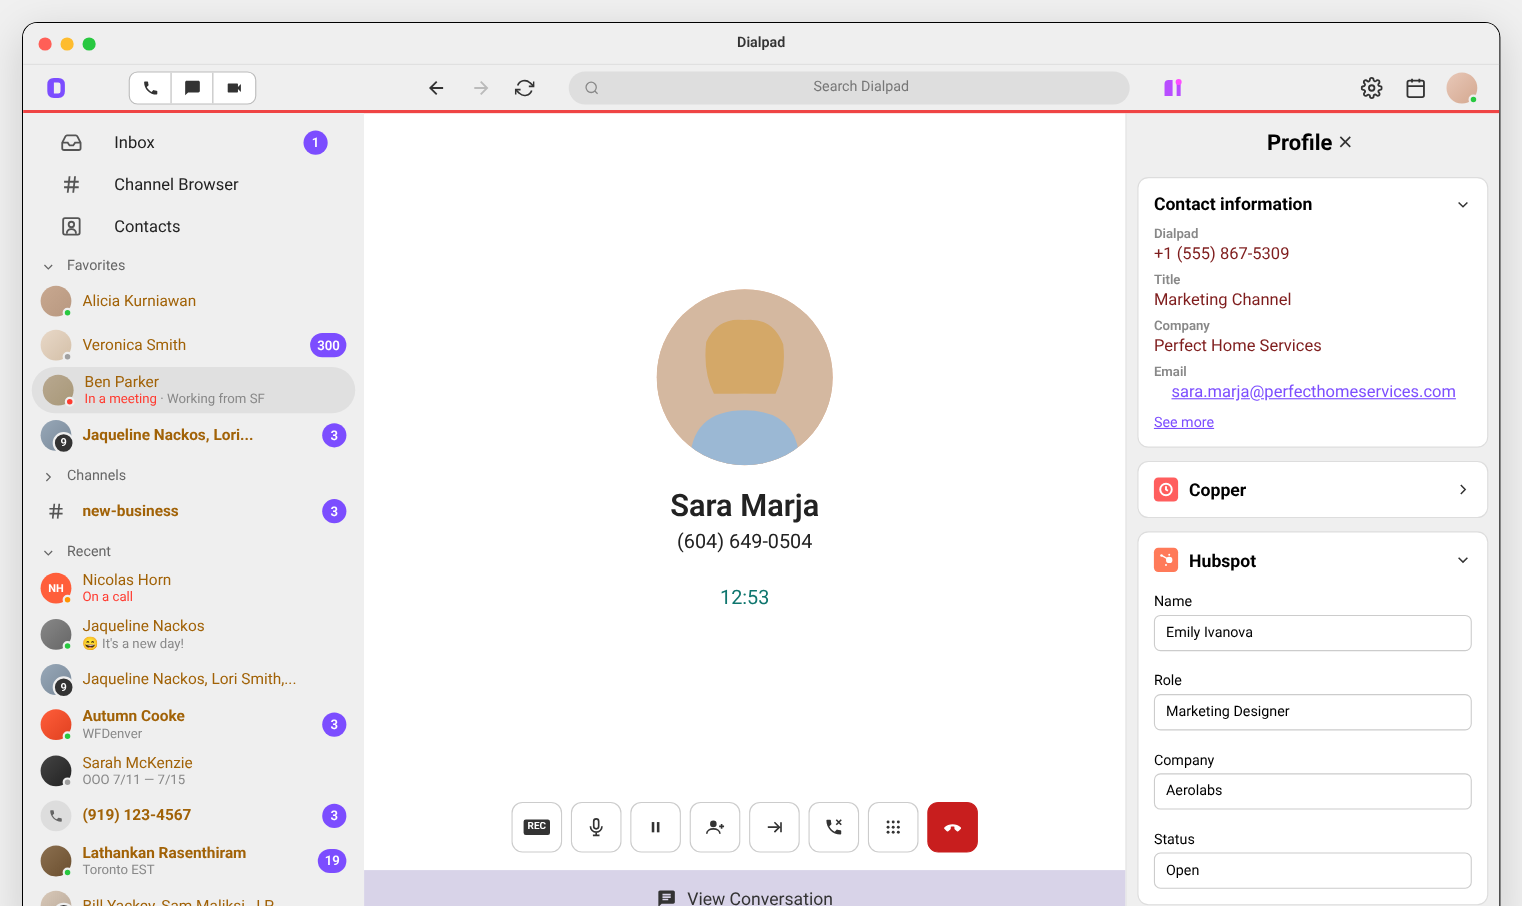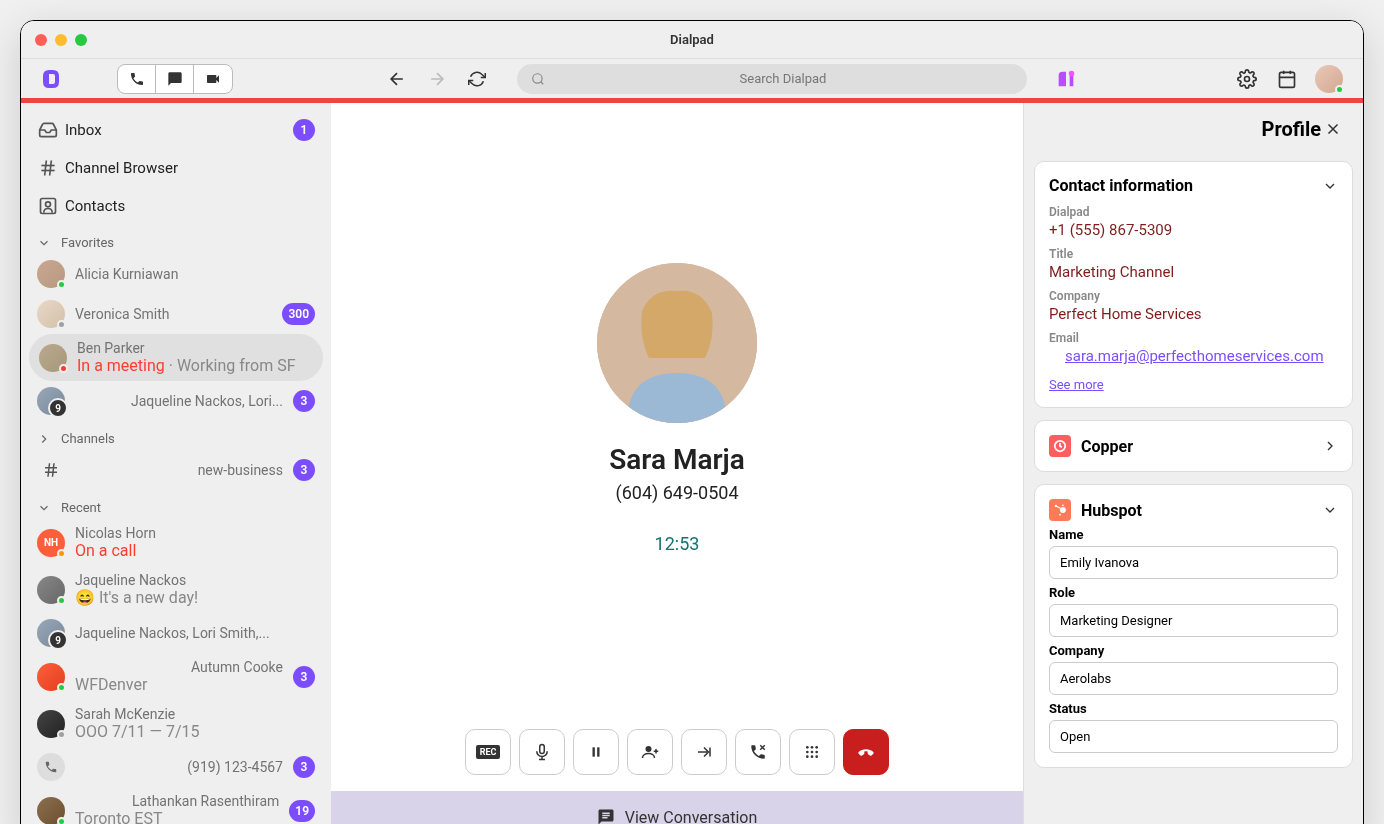--- a/index.html
+++ b/index.html
@@ -5,85 +5,85 @@
 * { margin: 0; padding: 0; box-sizing: border-box; font-family: -apple-system, BlinkMacSystemFont, "Segoe UI", Roboto, sans-serif; }
 body { background: #f0f0f0; display: flex; justify-content: center; align-items: center; min-height: 100vh; padding: 20px; }
 .window { width: 1384px; height: 824px; background: #fff; border-radius: 14px; overflow: hidden; box-shadow: 0 10px 40px rgba(0,0,0,0.15); display: flex; flex-direction: column; border: 1px solid #000; }
 .titlebar { height: 38px; background: #efefef; display: flex; align-items: center; padding: 0 14px; position: relative; border-bottom: 1px solid #dedede; }
 .traffic { display: flex; gap: 8px; }
 .traffic-dot { width: 12px; height: 12px; border-radius: 50%; }
 .dot-red { background: #ff5f57; }
 .dot-yellow { background: #febc2e; }
 .dot-green { background: #28c840; }
 .title { position: absolute; left: 50%; transform: translateX(-50%); font-size: 13px; font-weight: 600; color: #333; }
-.toolbar { height: 44px; background: #efefef; display: flex; align-items: center; padding: 0 20px; gap: 12px; border-bottom: 5px solid #ef4444; }
+.toolbar { height: 44px; background: #efefef; display: flex; align-items: center; padding: 0 20px; gap: 12px; border-bottom: 3px solid #ef4444; }
 .logo { width: 24px; height: 18px; margin-right: 40px; }
 .btn-group { display: flex; border: 1px solid #bbb; border-radius: 8px; overflow: hidden; background: #fff; }
 .btn-group-item { width: 38px; height: 28px; display: flex; align-items: center; justify-content: center; border-right: 1px solid #bbb; cursor: pointer; }
 .btn-group-item:last-child { border-right: none; }
 .nav-arrows { display: flex; gap: 16px; margin-left: 140px; align-items: center; }
 .icon-btn { width: 24px; height: 24px; display: flex; align-items: center; justify-content: center; cursor: pointer; color: #333; }
 .icon-btn.disabled { color: #bbb; }
 .search-bar { flex: 1; max-width: 510px; height: 30px; background: #dedede; border-radius: 15px; display: flex; align-items: center; padding: 0 14px; margin: 0 16px; color: #777; font-size: 13px; }
 .search-bar svg { margin-right: 8px; }
 .search-text { flex: 1; text-align: center; }
 .ai-icon { width: 22px; height: 22px; }
 .right-icons { display: flex; gap: 16px; align-items: center; margin-left: auto; }
 .avatar-sm { width: 28px; height: 28px; border-radius: 50%; background: linear-gradient(135deg, #e8c8b8, #d4a890); position: relative; }
 .status-dot { width: 9px; height: 9px; border-radius: 50%; position: absolute; bottom: -1px; right: -1px; border: 2px solid #efefef; }
 .green { background: #28c840; }
 .red { background: #ff3b30; }
 .gray { background: #a0a0a0; }
 .orange { background: #ff9500; }
 .body { flex: 1; display: flex; overflow: hidden; }
 .sidebar { width: 310px; background: #efefef; overflow-y: auto; padding: 8px 0; }
-.side-item { display: flex; align-items: center; padding: 8px 16px; gap: 6px; cursor: pointer; font-size: 15px; color: #222; }
+.side-item { display: flex; align-items: center; padding: 8px 33px; gap: 28px; cursor: pointer; font-size: 15px; color: #222; }
 .side-icon { width: 22px; height: 22px; display: flex; align-items: center; justify-content: center; color: #555; }
 .side-label { flex: 1; }
 .badge { background: #7c4dff; color: #fff; border-radius: 11px; min-width: 22px; height: 22px; display: flex; align-items: center; justify-content: center; font-size: 12px; font-weight: 600; padding: 0 6px; }
 .section-header { display: flex; align-items: center; padding: 10px 16px 4px; gap: 10px; font-size: 13px; color: #666; cursor: pointer; }
 .contact-row { display: flex; align-items: center; padding: 6px 16px; gap: 10px; cursor: pointer; }
 .contact-row.selected { background: #e0e0e0; border-radius: 24px; margin: 0 8px; padding: 6px 10px; }
 .contact-avatar { width: 28px; height: 28px; border-radius: 50%; background: linear-gradient(135deg, #c8a890, #b89880); position: relative; flex-shrink: 0; }
 .contact-info { flex: 1; min-width: 0; }
-.contact-name { font-size: 14px; color: #737373; white-space: nowrap; overflow: hidden; text-overflow: ellipsis; }
-.contact-name.bold { font-weight: 400; text-align: right; }
-.contact-sub { font-size: 16px; color: #888; white-space: nowrap; overflow: hidden; text-overflow: ellipsis; }
+.contact-name { font-size: 14px; color: #a16207; white-space: nowrap; overflow: hidden; text-overflow: ellipsis; }
+.contact-name.bold { font-weight: 700; }
+.contact-sub { font-size: 12px; color: #888; white-space: nowrap; overflow: hidden; text-overflow: ellipsis; }
 .sub-red { color: #ff3b30; }
 .badge-dark { background: #333; color: #fff; border-radius: 10px; width: 20px; height: 20px; display: flex; align-items: center; justify-content: center; font-size: 10px; font-weight: 600; position: absolute; bottom: -3px; right: -3px; border: 2px solid #efefef; }
 .main { flex: 1; display: flex; flex-direction: column; background: #fff; position: relative; }
 .call-area { flex: 1; display: flex; flex-direction: column; align-items: center; justify-content: center; }
 .call-avatar { width: 160px; height: 160px; border-radius: 50%; background: linear-gradient(135deg, #e8b898, #d4a080); margin-bottom: 20px; overflow: hidden; }
 .call-name { font-size: 28px; font-weight: 600; color: #222; margin-bottom: 6px; }
 .call-phone { font-size: 18px; color: #222; margin-bottom: 30px; }
 .call-timer { font-size: 18px; color: #0f766e; }
 .call-controls { display: flex; gap: 8px; padding: 16px 0; justify-content: center; }
 .ctrl-btn { width: 46px; height: 46px; border: 1px solid #ccc; border-radius: 10px; background: #fff; display: flex; align-items: center; justify-content: center; cursor: pointer; color: #333; }
 .ctrl-btn.rec { font-size: 9px; font-weight: 700; color: #fff; }
 .ctrl-btn.rec .rec-box { background: #333; padding: 2px 4px; border-radius: 2px; }
 .ctrl-btn.end { background: #c81e1e; border-color: #c81e1e; color: #fff; }
 .view-conv { height: 52px; background: #d8d3e8; display: flex; align-items: center; justify-content: center; gap: 10px; font-size: 16px; color: #333; cursor: pointer; }
 .profile { width: 340px; background: #efefef; display: flex; flex-direction: column; overflow-y: auto; border-left: 1px solid #dedede; }
-.profile-header { display: flex; align-items: center; justify-content: flex-end; padding: 14px 18px; }
+.profile-header { display: flex; align-items: center; justify-content: center; padding: 14px 18px; }
 .profile-title { font-size: 20px; font-weight: 700; }
 .card { background: #fff; border: 1px solid #ddd; border-radius: 10px; margin: 6px 10px; padding: 14px; }
 .card-header { display: flex; align-items: center; justify-content: space-between; margin-bottom: 10px; }
 .card-title { font-size: 16px; font-weight: 700; }
 .field-label { font-size: 12px; color: #888; font-weight: 600; margin-top: 8px; }
 .field-value { font-size: 15px; color: #7f1d1d; margin-top: 2px; }
 .field-link { color: #7c4dff; text-decoration: underline; cursor: pointer; margin-left: 16px; }
 .tag { display: inline-flex; align-items: center; background: #eee; border-radius: 14px; padding: 4px 10px; font-size: 13px; gap: 6px; margin-right: 6px; }
 .tag-close { cursor: pointer; color: #666; }
 .tag-add { width: 26px; height: 26px; border: 1px solid #ccc; border-radius: 50%; display: inline-flex; align-items: center; justify-content: center; cursor: pointer; color: #666; vertical-align: middle; }
 .see-more { color: #7c4dff; text-decoration: underline; font-size: 13px; cursor: pointer; margin-top: 12px; display: inline-block; }
 .integration-row { display: flex; align-items: center; gap: 10px; cursor: pointer; }
 .int-logo { width: 22px; height: 22px; border-radius: 4px; display: flex; align-items: center; justify-content: center; font-size: 13px; font-weight: 700; color: #fff; }
 .copper-logo { background: #ff5e5e; }
 .hubspot-logo { background: #ff7a59; }
-.hs-field-label { font-size: 13px; font-weight: 700; margin: 6px 0 4px; }
+.hs-field-label { font-size: 13px; font-weight: 400; margin: 20px 0 4px; }
 .hs-input { width: 100%; border: 1px solid #ccc; border-radius: 6px; padding: 8px 10px; font-size: 13px; }
 svg { display: block; }
 .channel-avatar { width: 28px; height: 28px; border-radius: 50%; display: flex; align-items: center; justify-content: center; color: #555; }
 .nh-avatar { background: #ff5e3a; color: #fff; font-size: 10px; font-weight: 700; display: flex; align-items: center; justify-content: center; }
 .phone-avatar { background: #ddd; display: flex; align-items: center; justify-content: center; }
 </style>
 </head>
 <body>
 
 <div class="window">

